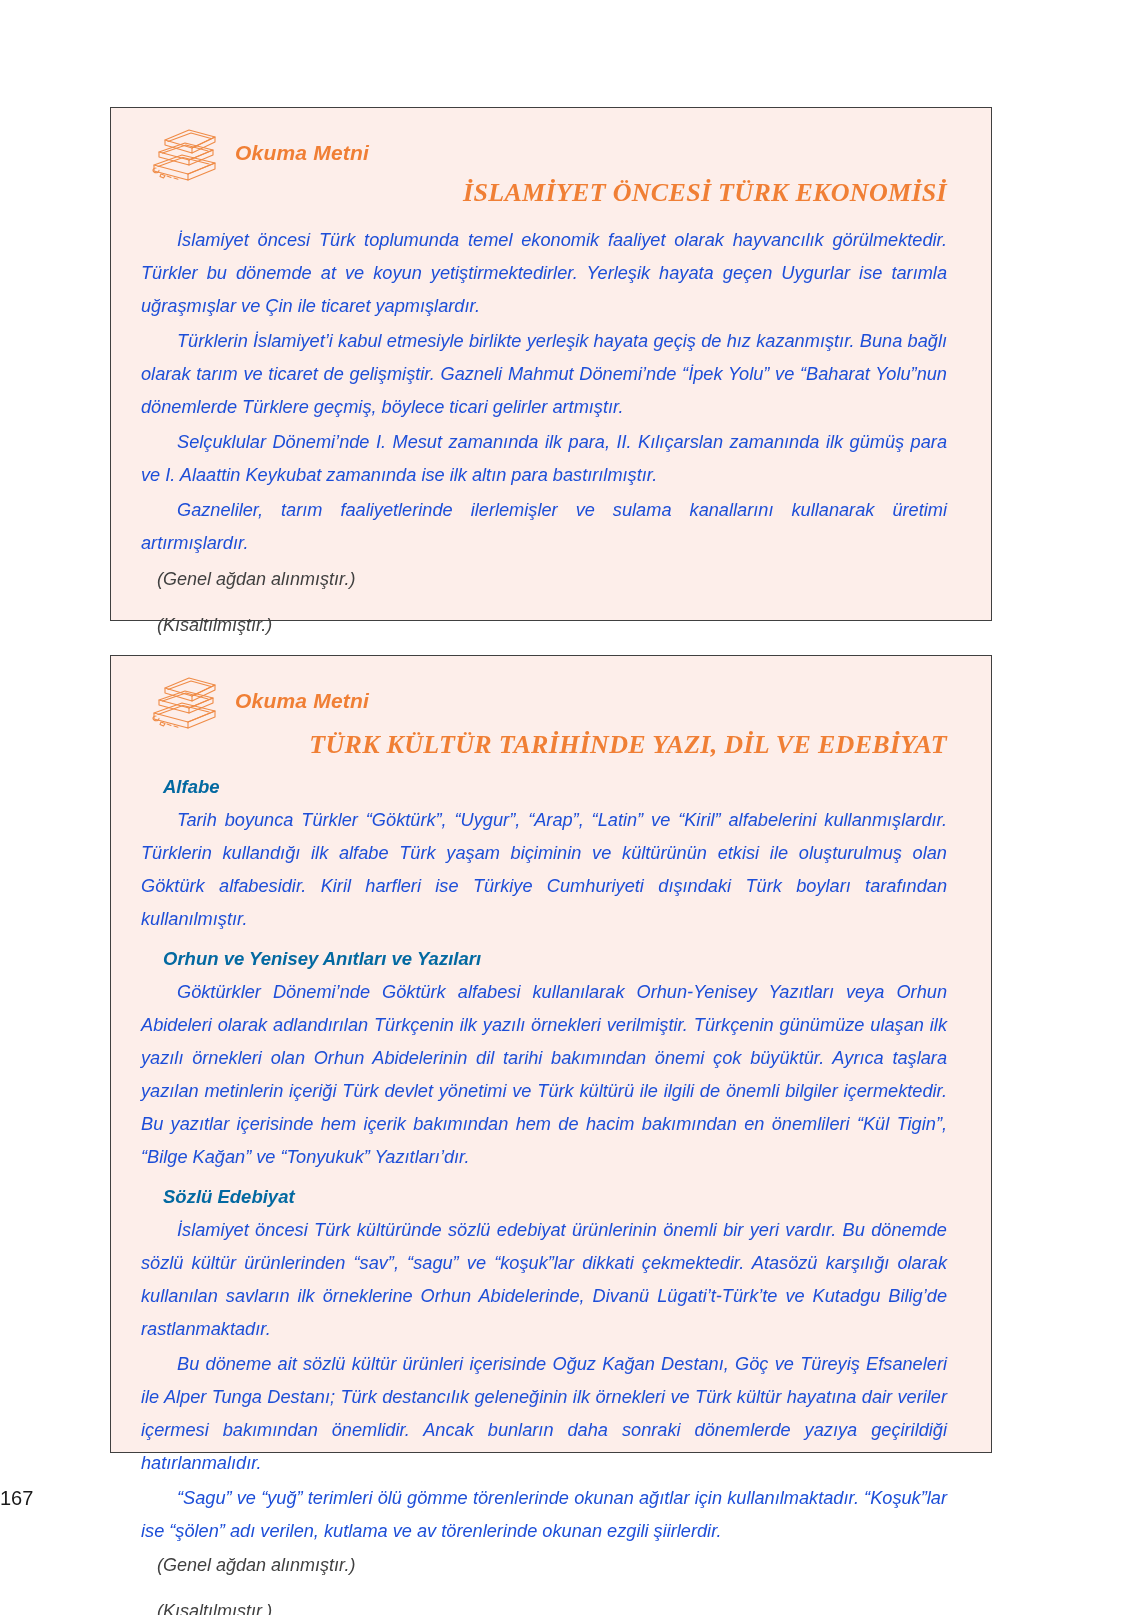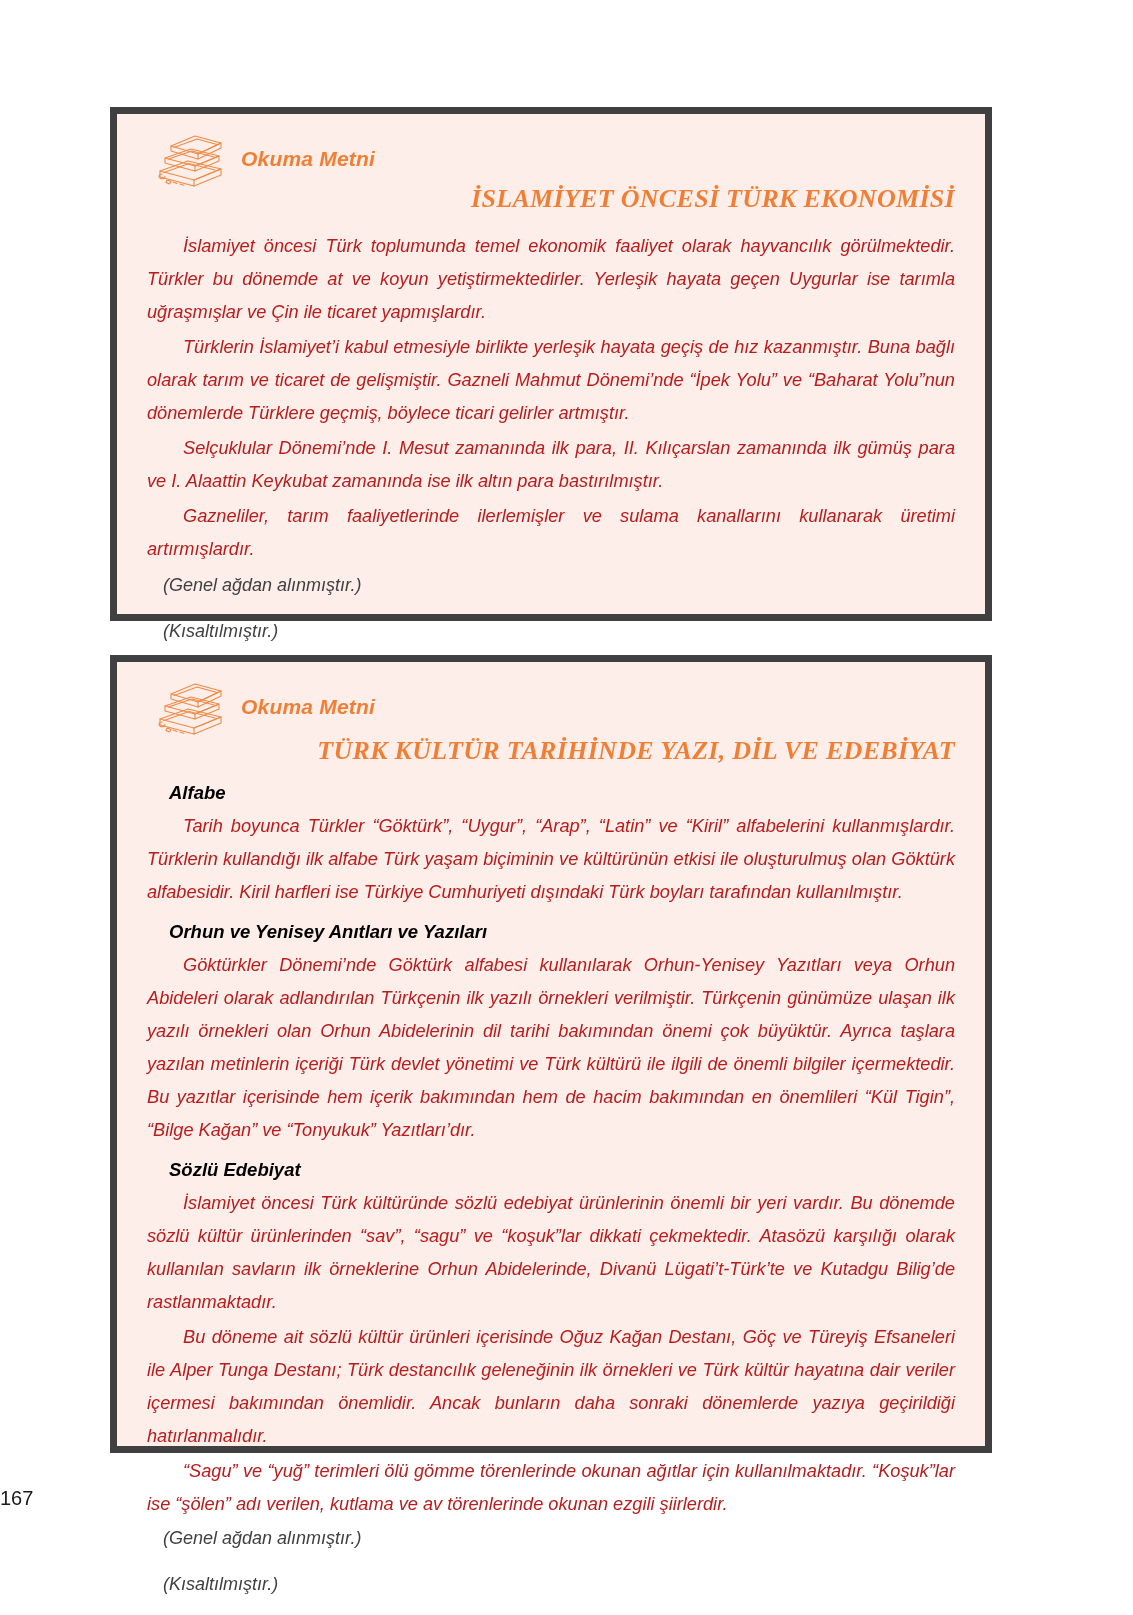--- a/index.html
+++ b/index.html
@@ -20,23 +20,23 @@
     left: 0; top: 0;
     width: 1133px;
     height: 1615px;
     background: #ffffff;
   }
 
   
   .reading-box {
     position: absolute;
     background: #fdeeea;
-    border: 7px solid #404040;
+    border: 1px solid #404040;
     box-sizing: border-box;
-    padding: 14px 30px 12px 30px;
+    padding: 14px 44px 12px 30px;
   }
   #box-1 {
     left: 110px;
     top: 107px;
     width: 882px;
     height: 514px;
   }
   #box-2 {
     left: 110px;
     top: 655px;
@@ -83,34 +83,34 @@
   #box-2 .box-title {
     margin: -2px 0 12px 0;
   }
 
   
   .body-text {
     font-family: "Liberation Sans", sans-serif;
     font-style: italic;
     font-size: 18.2px;
     line-height: 33px;
-    color: #b91c1c;
+    color: #1d4ed8;
     text-align: justify;
     text-justify: inter-word;
     text-indent: 36px;
     margin: 0 0 2px 0;
     hyphens: none;
   }
 
   .sub-heading {
     font-family: "Liberation Sans", sans-serif;
     font-style: italic;
     font-weight: bold;
     font-size: 18.5px;
-    color: #000000;
+    color: #0369a1;
     margin: 8px 0 2px 0;
     text-indent: 22px;
     line-height: 30px;
   }
 
   .attribution {
     font-family: "Liberation Sans", sans-serif;
     font-style: italic;
     font-size: 18px;
     line-height: 30px;

